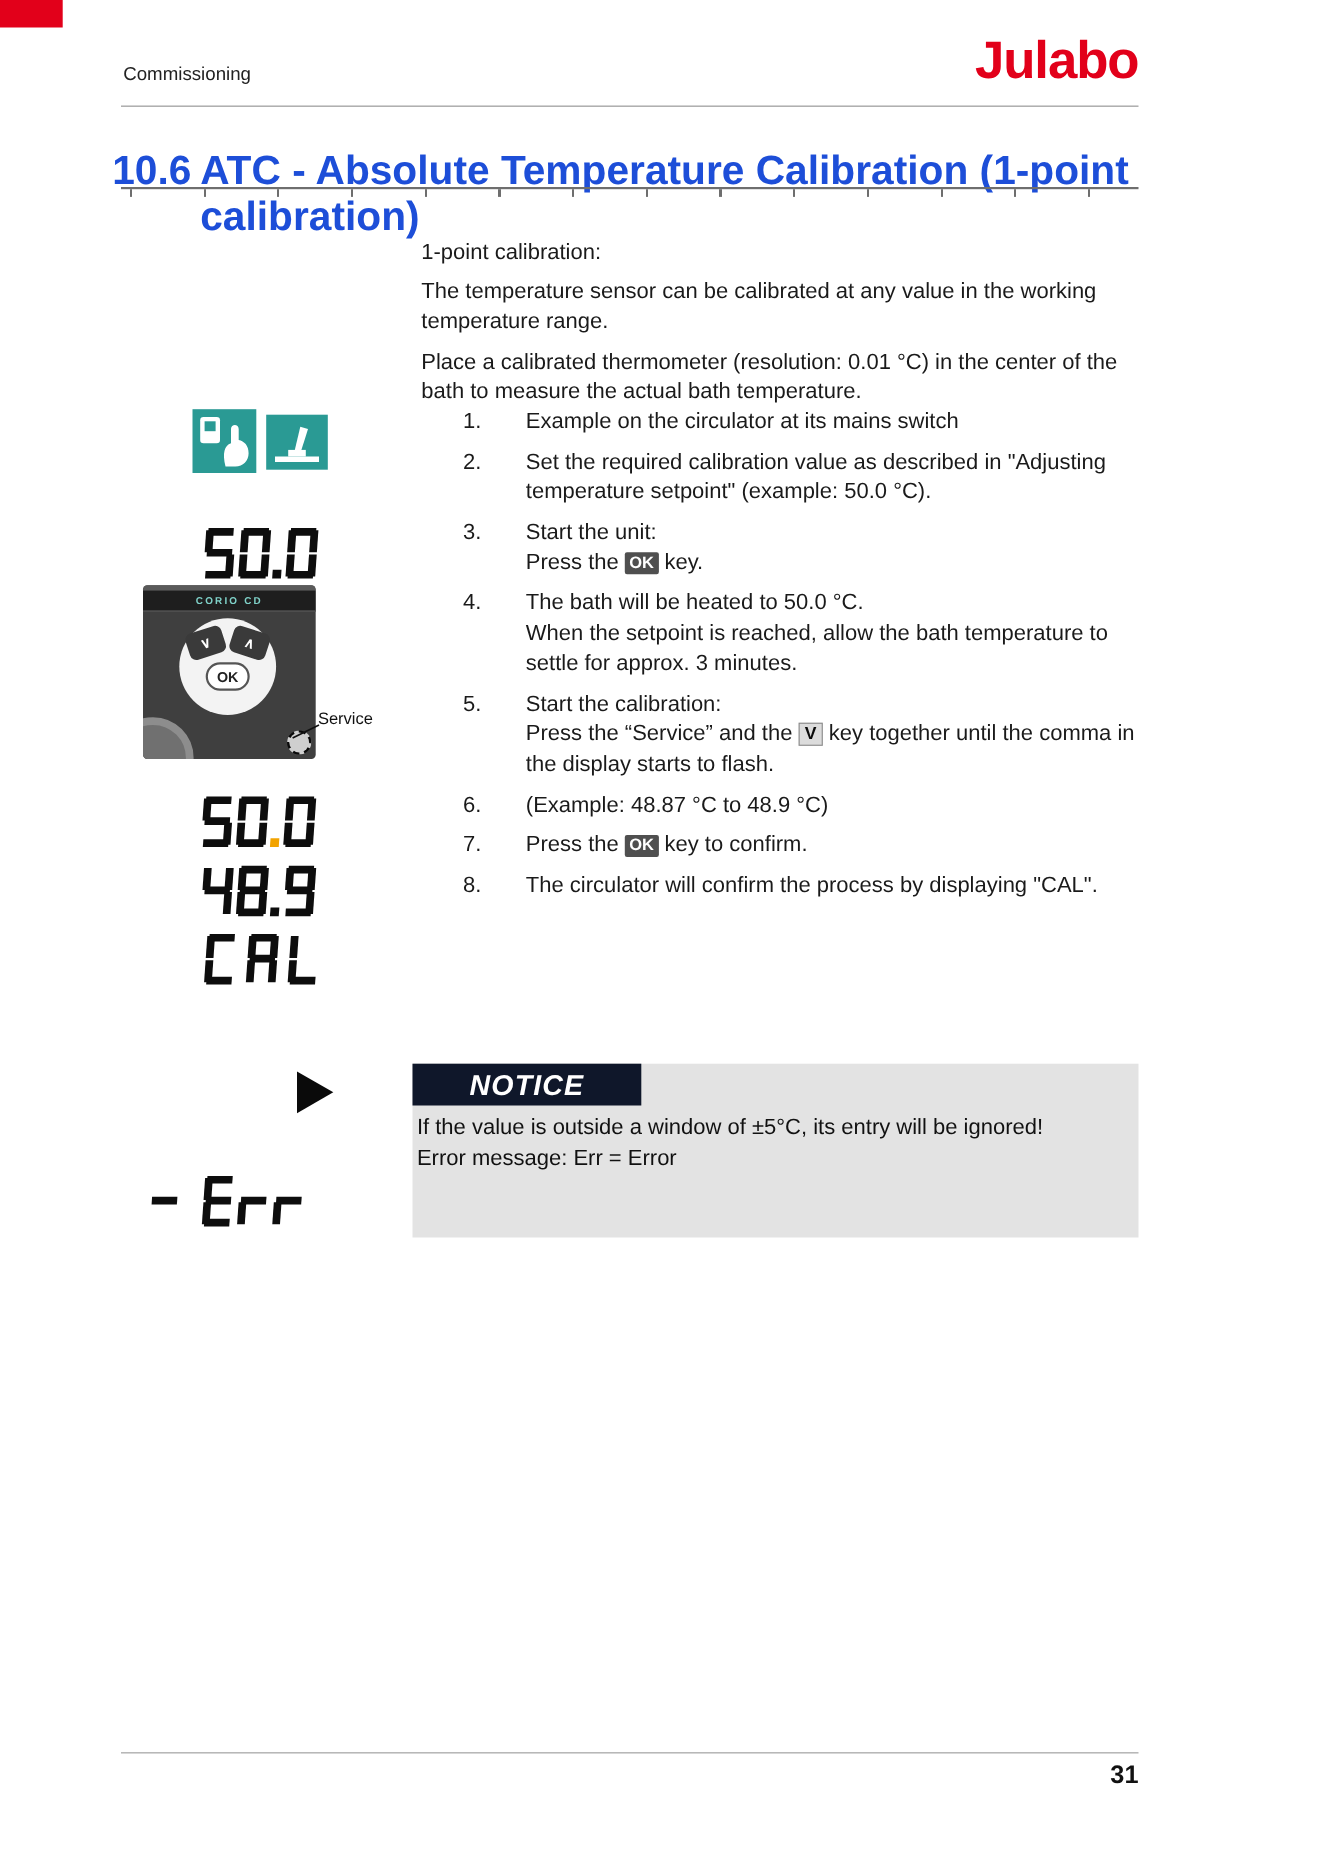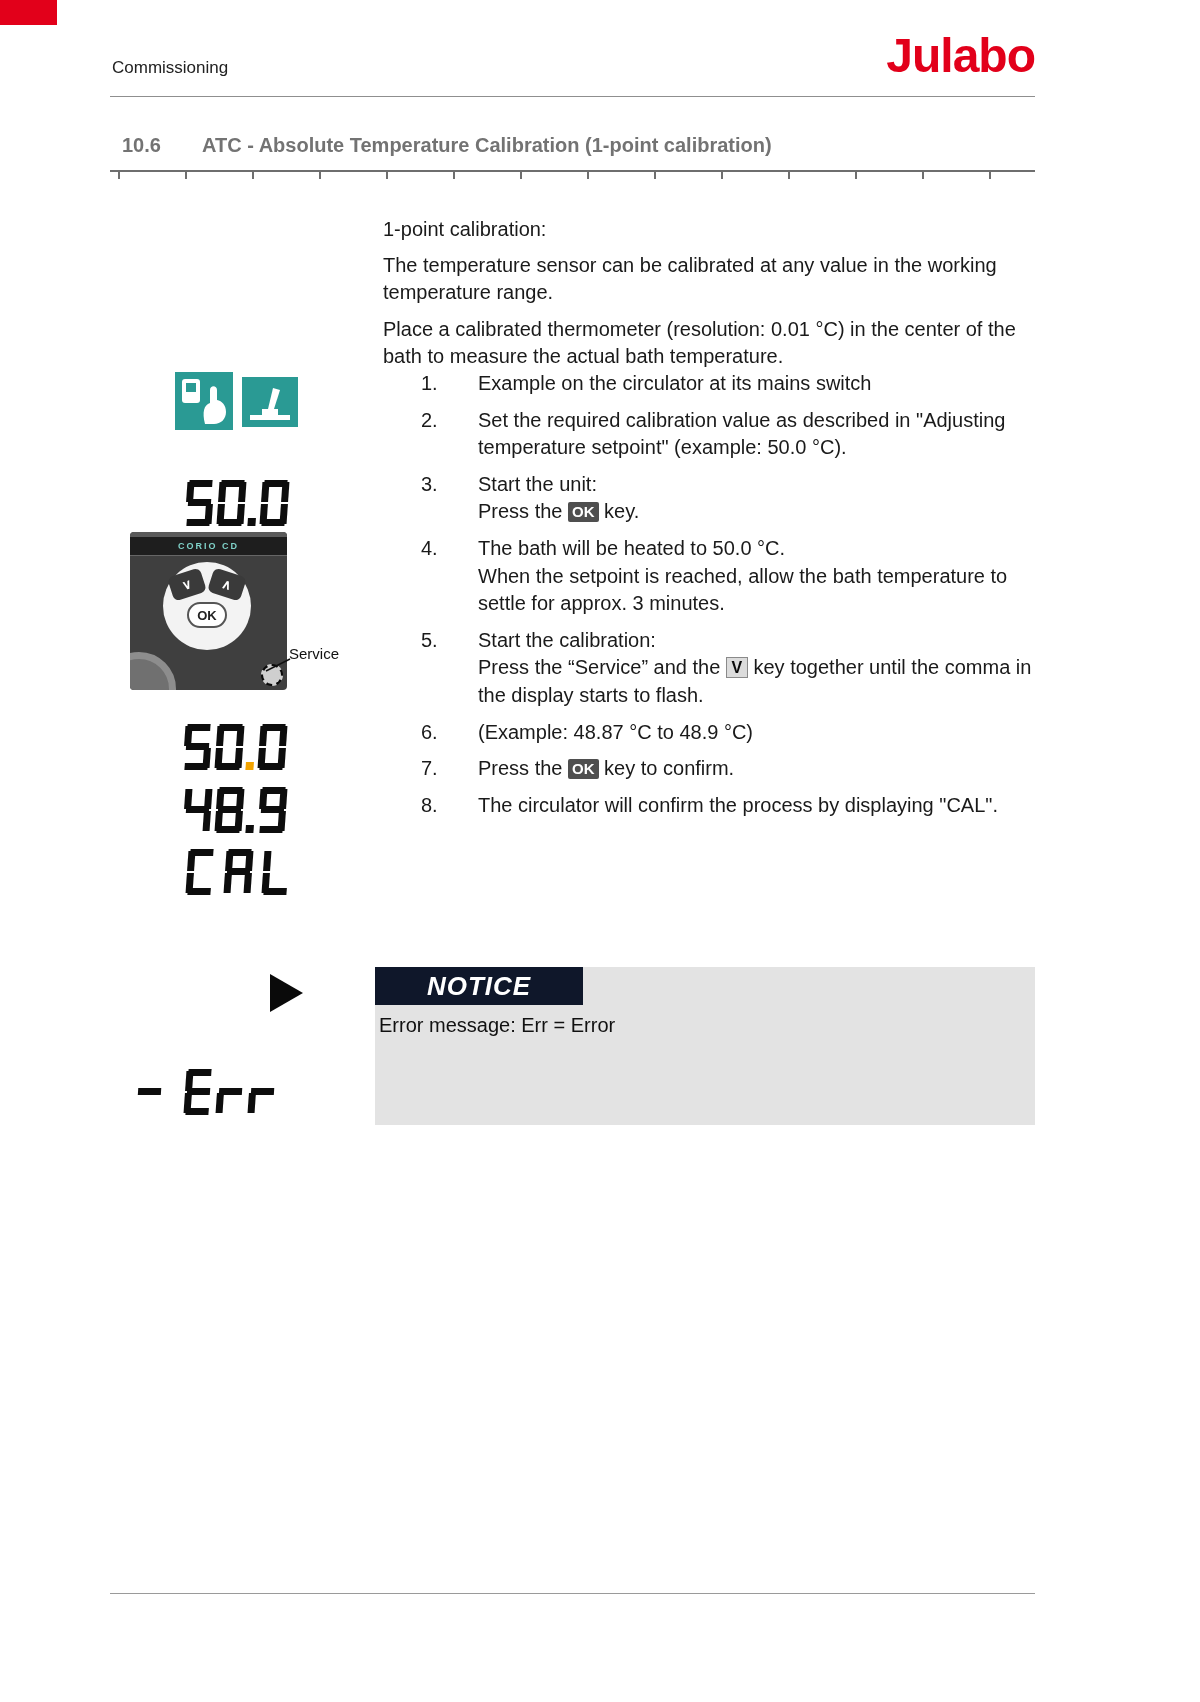--- a/index.html
+++ b/index.html
@@ -13,21 +13,21 @@
   
   .corner-flag{ left:0; top:0; width:57px; height:25px; background:#e2001a; }
 
   
   .hdr-label{ left:112px; top:58px; font-size:17px; color:#222; }
   .logo{ top:28px; left:110px; width:925px; text-align:right; font-size:48px; font-weight:800;
          color:#e2001a; letter-spacing:-1px; }
   .header-rule{ left:110px; top:96px; width:925px; height:1px; background:#8f8f8f; }
 
   
-  .heading{ left:122px; top:134px; width:925px; display:flex; font-size:20px; font-weight:bold; color:#737373; }
+  .heading{ left:102px; top:134px; width:925px; display:flex; font-size:37px; font-weight:bold; color:#1d4ed8; }
   .heading-num{ flex:0 0 80px; }
   .heading-rule{ left:110px; top:170px; width:925px; height:2px; background:#6e6e6e; }
   .heading-ticks{ left:118px; top:172px; width:912px; height:7px;
      background:repeating-linear-gradient(90deg,#6e6e6e 0 2px, transparent 2px 67px); }
 
   
   .intro{ left:383px; top:216px; width:654px; font-size:20px; line-height:1.36; }
   .intro p{ margin:0 0 9px 0; }
 
   
@@ -331,20 +331,21 @@
         <i class="sg sg-f"></i>
       </span>
     </div>
 
   <div class="abs marker-triangle"></div>
   <div class="abs notice">
     <div class="notice-bar">
       <span class="notice-title">NOTICE</span>
     </div>
     <div class="notice-text">
+      <div>If the value is outside a window of ±5°C, its entry will be ignored!</div>
       <div>
         <span>Error message: </span><span class="b">Err</span><span> = Error</span>
       </div>
     </div>
   </div>
 
   <div class="seg-display disp-err">
       <span class="seg-digit">
         <i class="sg sg-g"></i>
       </span>
@@ -360,14 +361,15 @@
         <i class="sg sg-e"></i>
         <i class="sg sg-g"></i>
       </span>
       <span class="seg-digit">
         <i class="sg sg-e"></i>
         <i class="sg sg-g"></i>
       </span>
     </div>
 
   <div class="abs footer-rule"></div>
+  <div class="abs footer-page">31</div>
 
 </div>
 
 </body></html>

